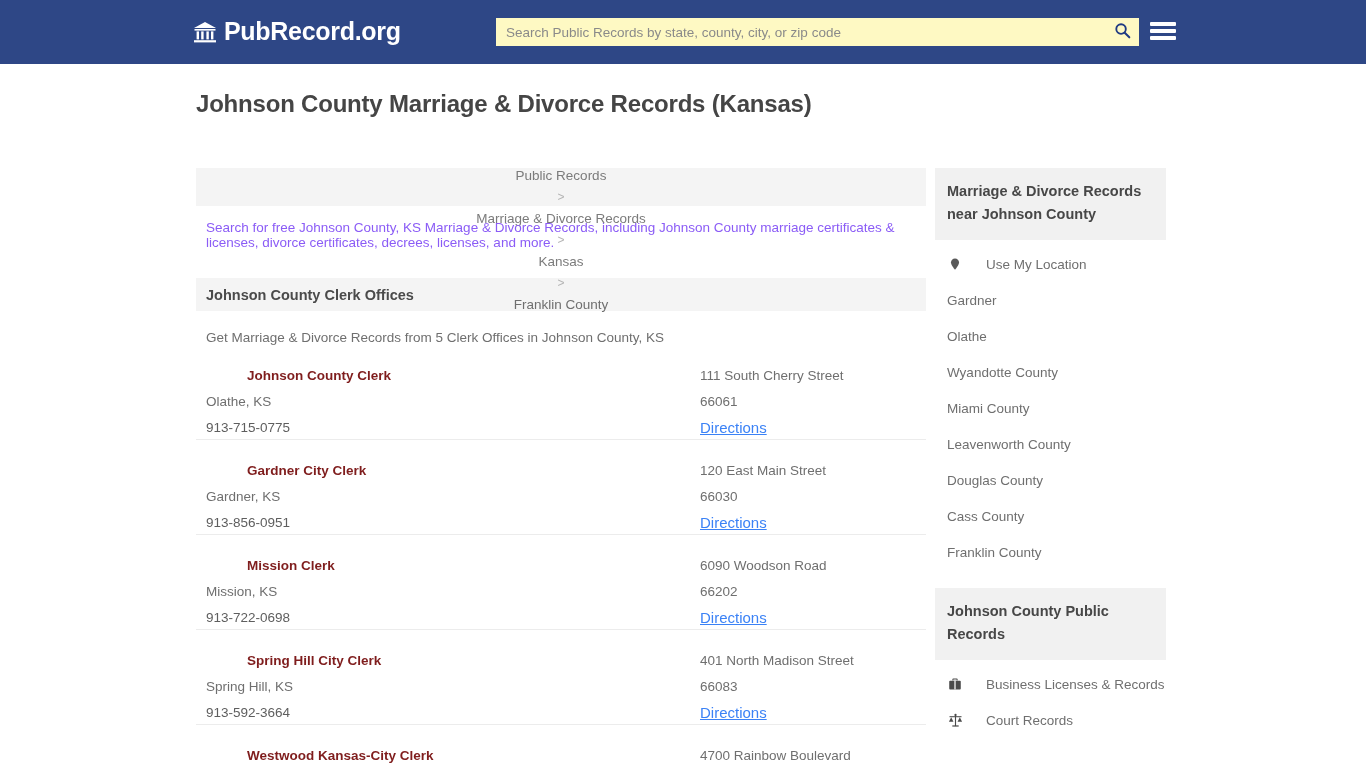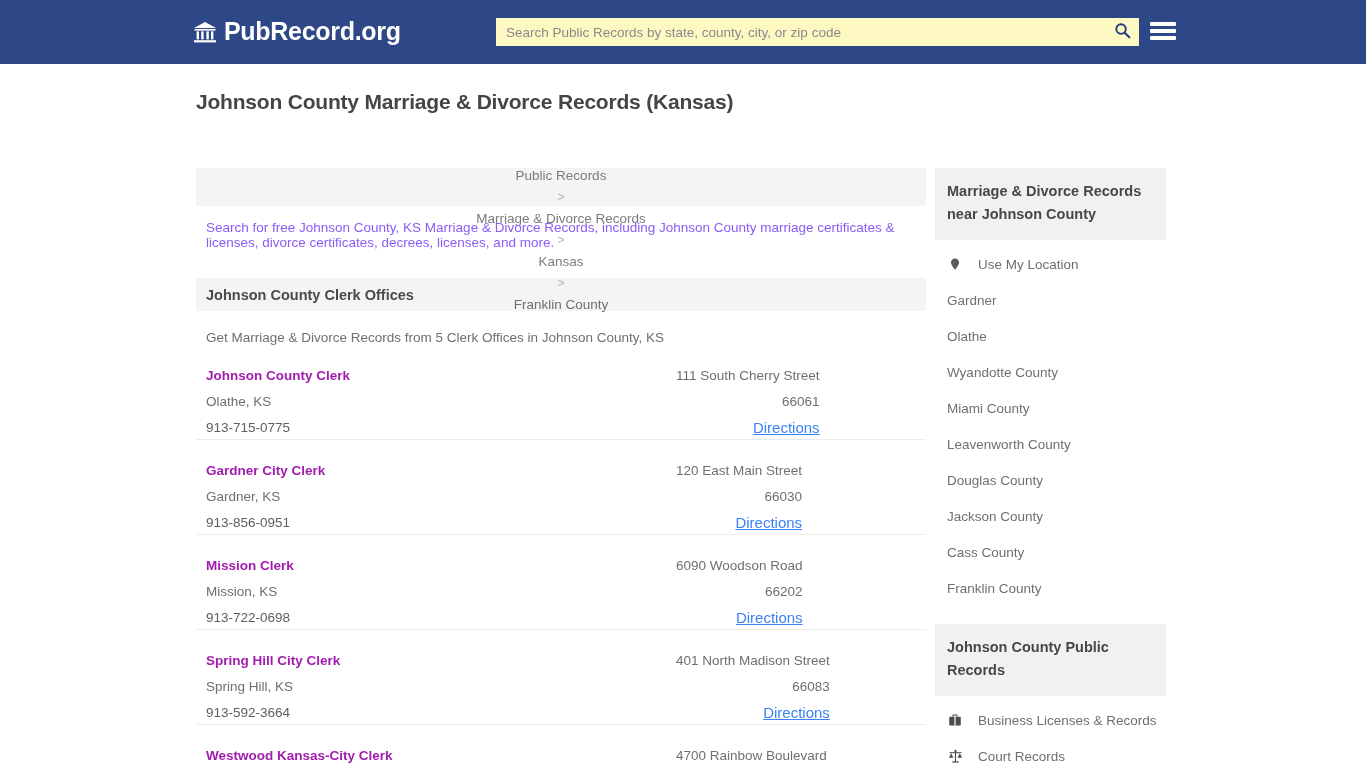--- a/index.html
+++ b/index.html
@@ -82,21 +82,21 @@
 
   
   .page {
     position: relative;
     padding-top: 22px;
   }
   .page-title {
     position: absolute;
     left: 196px;
     top: 26px;
-    font-size: 21px;
+    font-size: 24px;
     font-weight: bold;
     color: #454545;
     letter-spacing: -0.2px;
     white-space: nowrap;
   }
   .columns {
     position: absolute;
     left: 196px;
     top: 104px;
     width: 970px;
@@ -152,36 +152,36 @@
     position: relative;
     padding: 18px 10px 17px 10px;
     border-bottom: 1px solid #ececec;
     height: 95px;
   }
   .listing:last-child { border-bottom: 0; }
   .l-left { width: 460px; }
   .l-name {
     font-size: 13.5px;
     font-weight: bold;
-    color: #a21caf;
+    color: #7f1d1d;
     line-height: 26px;
     text-decoration: none;
     display: block;
+    margin-left: 41px;
   }
   .l-city, .l-phone {
     font-size: 13.5px;
     color: #6f6f6f;
     line-height: 26px;
   }
   .l-phone { color: #5e5e5e; }
   .l-right {
     position: absolute;
-    left: 480px;
+    left: 504px;
     top: 18px;
-    text-align: right;
   }
   .l-street, .l-zip {
     font-size: 13.5px;
     color: #6f6f6f;
     line-height: 26px;
   }
   .l-dir {
     font-size: 15px;
     color: #3b82f6;
     line-height: 26px;
@@ -199,21 +199,21 @@
     line-height: 23px;
   }
   .side-list { padding: 6px 0 0 0; list-style: none; }
   .side-list li { height: 36px; display: flex; align-items: center; padding: 0 12px; }
   .side-link {
     font-size: 13.5px;
     color: #6f6f6f;
     text-decoration: none;
     display: flex;
     align-items: center;
-    gap: 15px;
+    gap: 23px;
     white-space: nowrap;
   }
   .side-icon {
     width: 16px; height: 16px;
     display: inline-flex; align-items: center; justify-content: center;
     flex: 0 0 16px;
   }
   .panel-gap { height: 18px; }
 </style>
 </head>
@@ -383,25 +383,20 @@
             <span>Leavenworth County</span>
           </a>
         </li>
         <li>
           <a class="side-link" href="#">
             <span>Douglas County</span>
           </a>
         </li>
         <li>
           <a class="side-link" href="#">
-            <span>Jackson County</span>
-          </a>
-        </li>
-        <li>
-          <a class="side-link" href="#">
             <span>Cass County</span>
           </a>
         </li>
         <li>
           <a class="side-link" href="#">
             <span>Franklin County</span>
           </a>
         </li>
       </ul>
 

